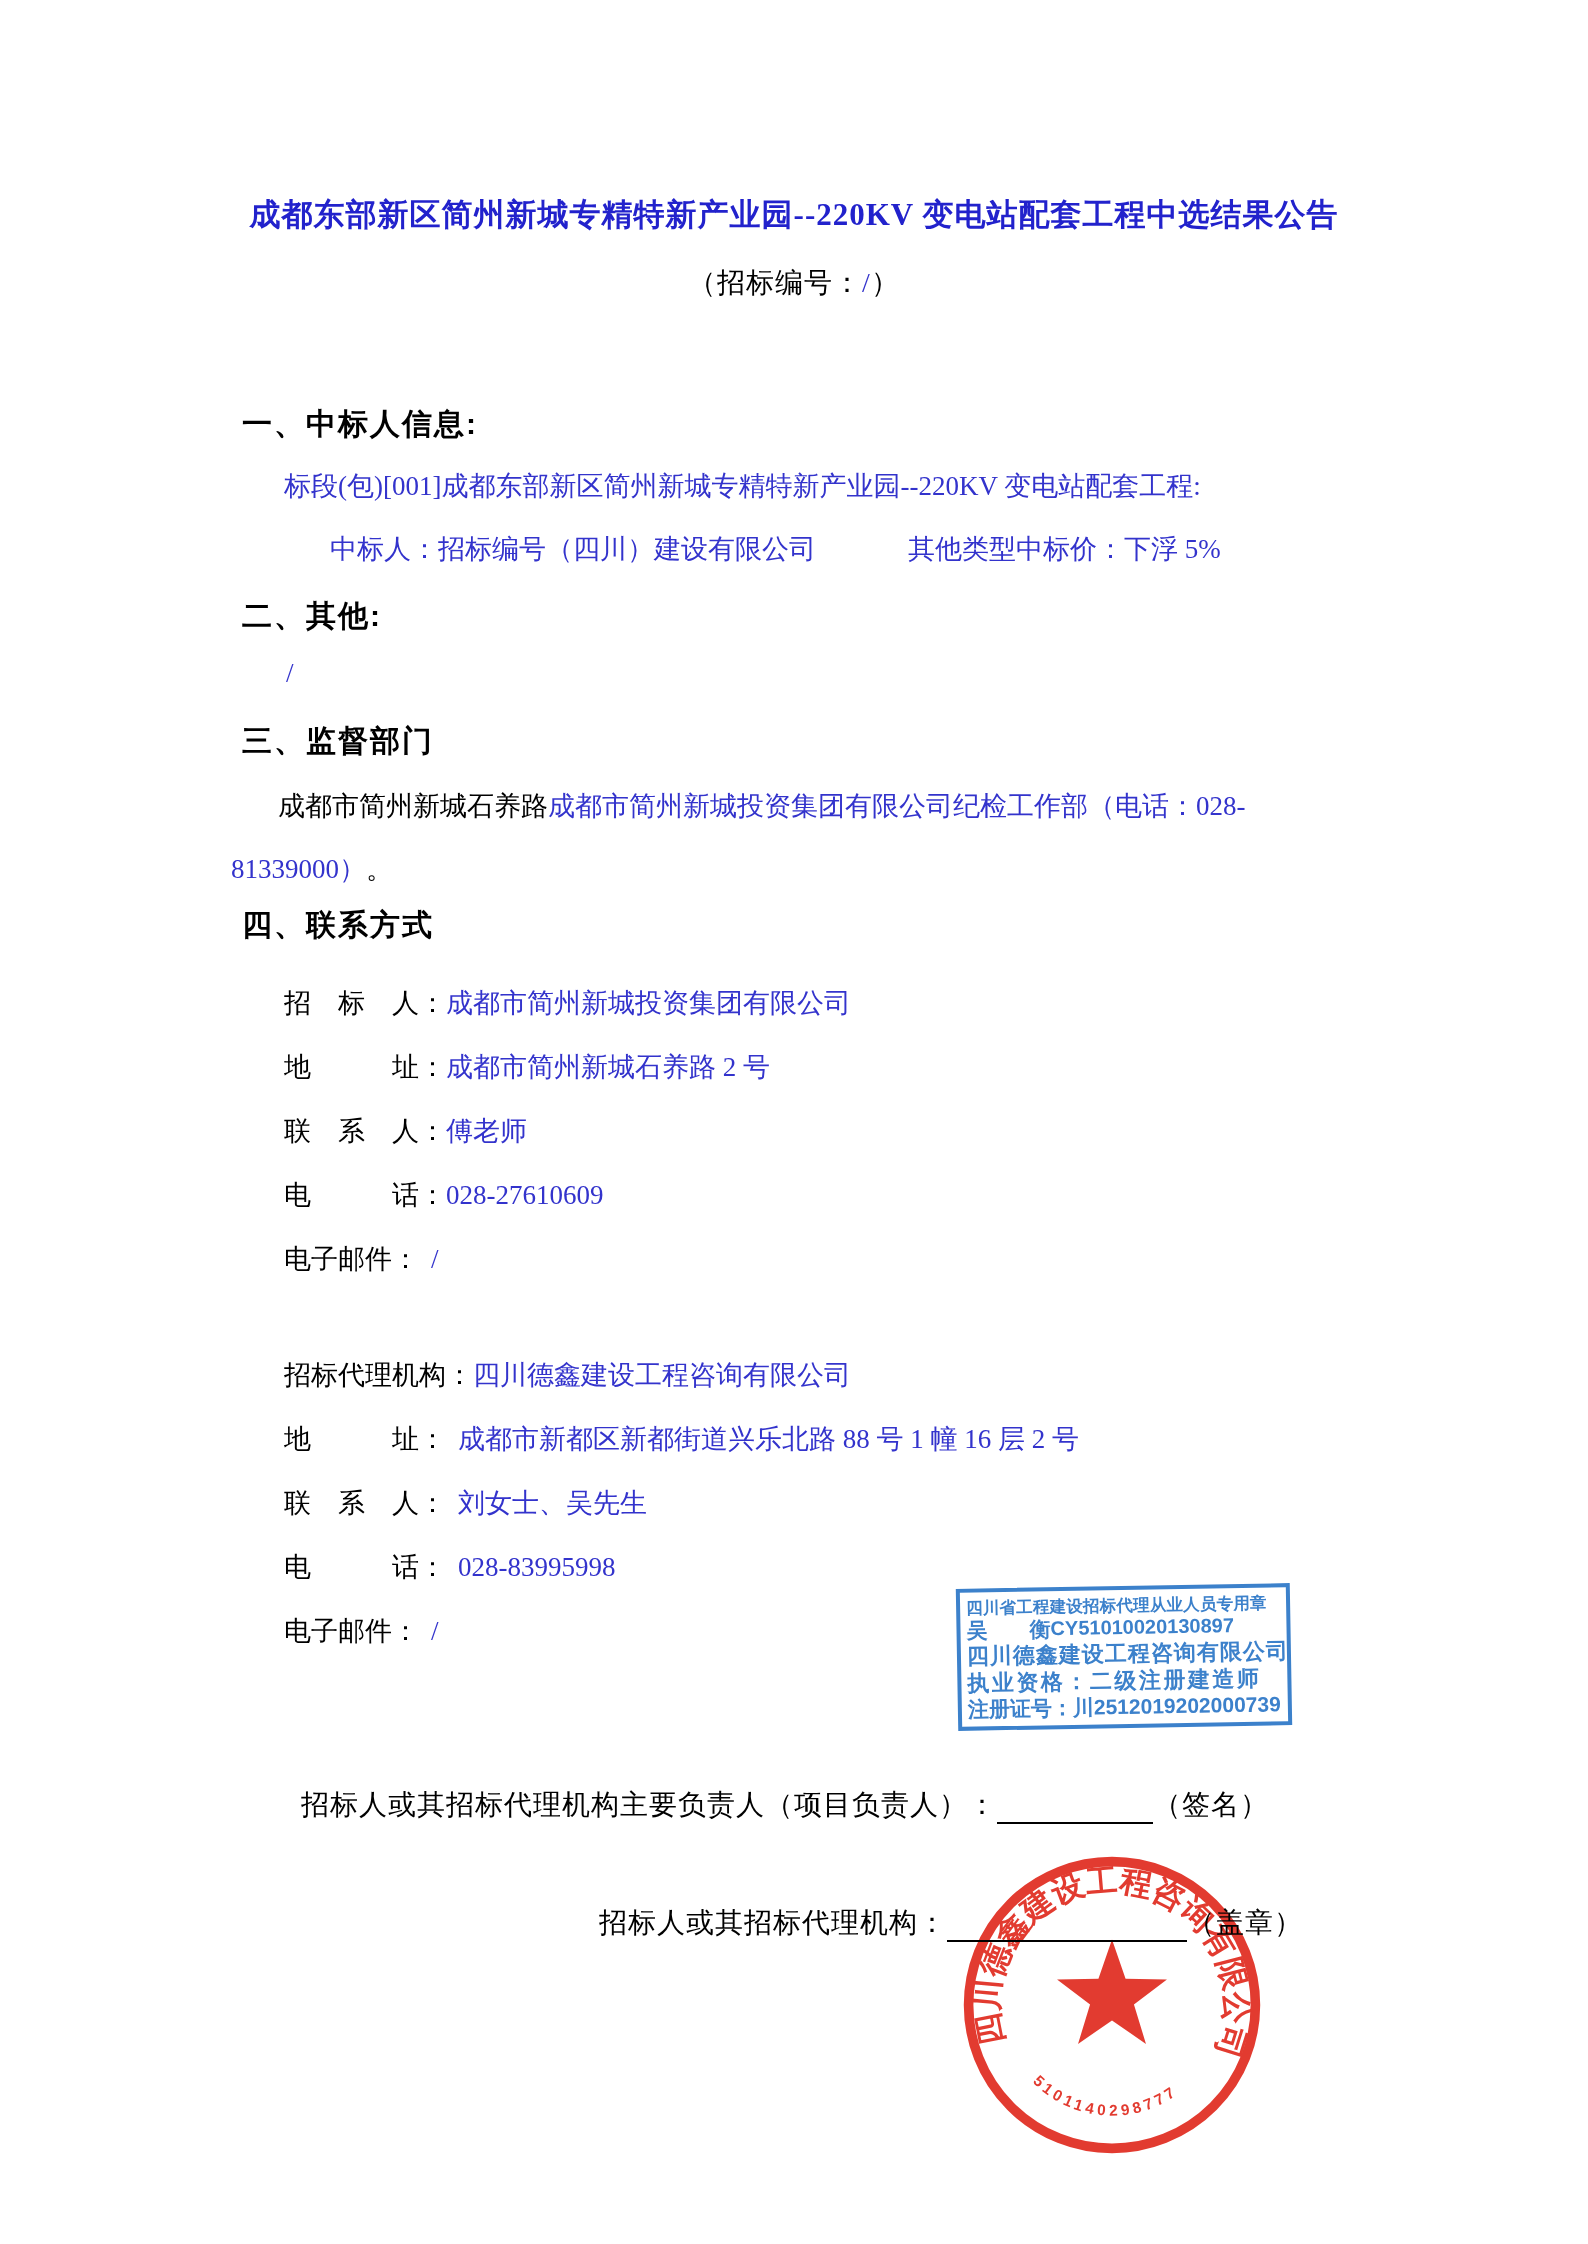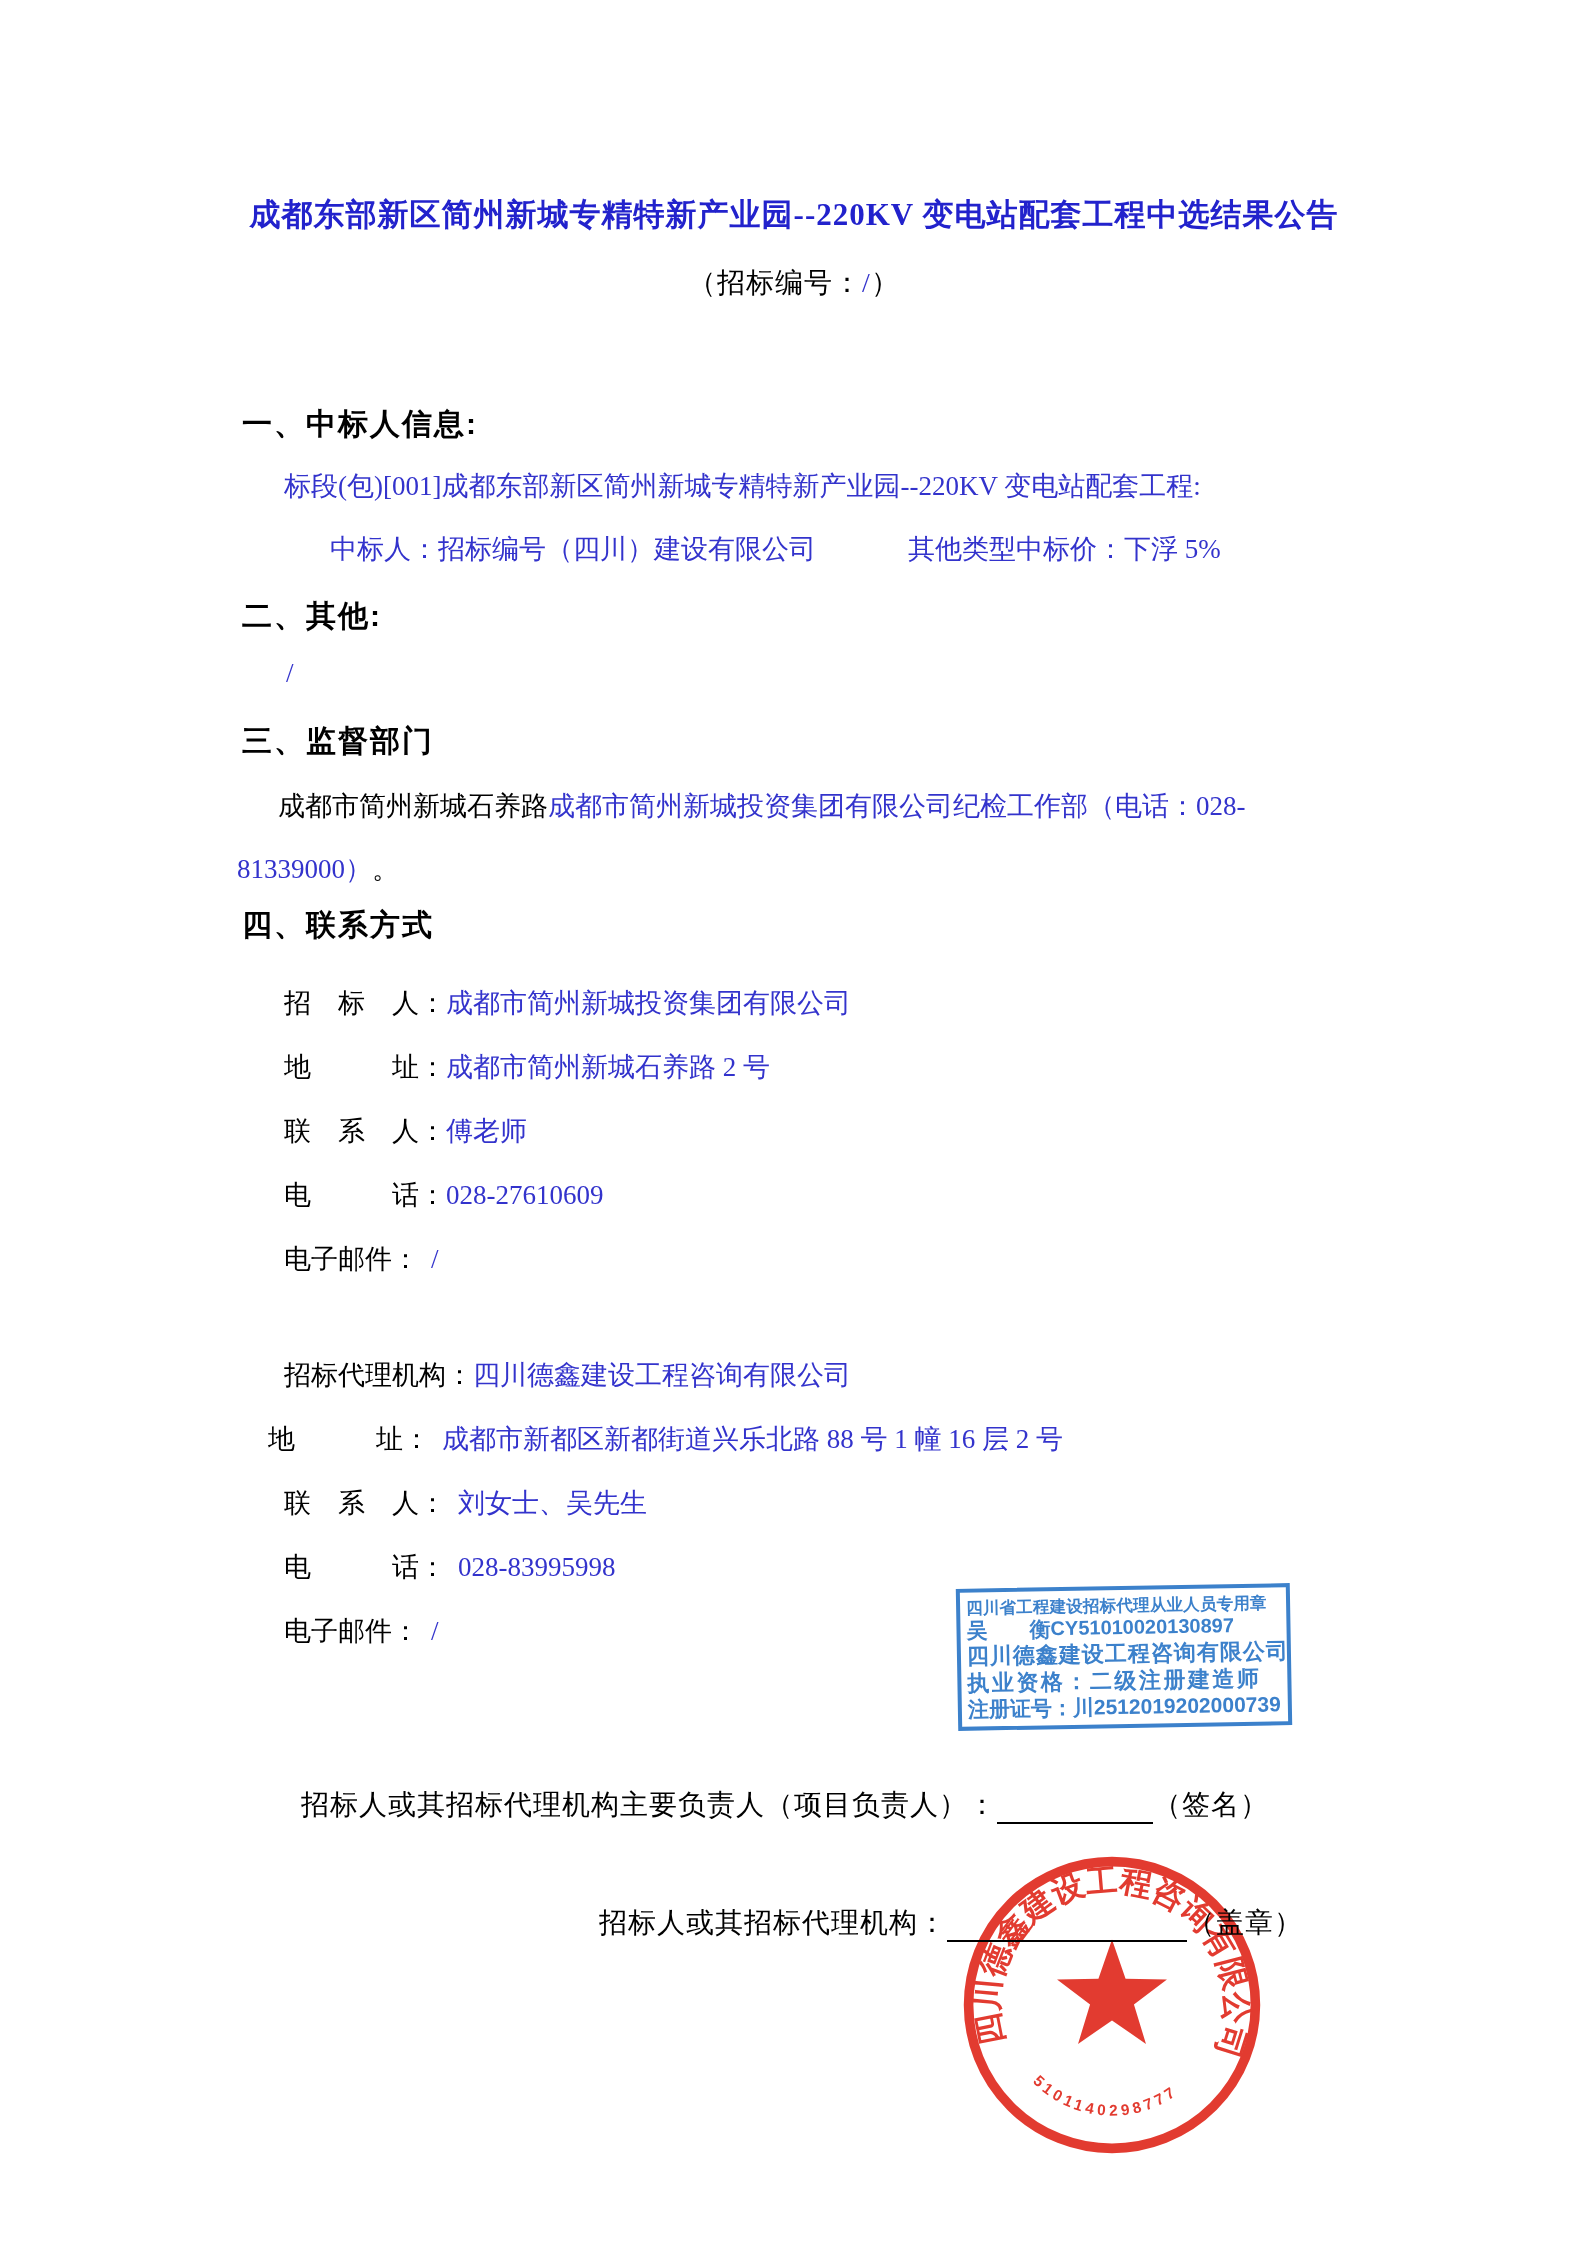--- a/index.html
+++ b/index.html
@@ -72,32 +72,32 @@
 
   <div class="abs heading" style="top:404px;">一、中标人信息:</div>
   <div class="abs bodyline blue" style="left:284px; top:468px;">标段(包)[001]成都东部新区简州新城专精特新产业园--220KV 变电站配套工程:</div>
   <div class="abs bodyline" style="left:330px; top:531px;"><span class="blue">中标人：招标编号（四川）建设有限公司</span><span class="blue" style="margin-left:92px;">其他类型中标价：下浮 5%</span></div>
 
   <div class="abs heading" style="top:596px;">二、其他:</div>
   <div class="abs bodyline blue" style="left:286px; top:658px;">/</div>
 
   <div class="abs heading" style="top:721px;">三、监督部门</div>
   <div class="abs para indent" style="left:231px; top:788px;"><span>成都市简州新城石养路</span><span class="blue">成都市简州新城投资集团有限公司纪检工作部（电话：028-</span></div>
-  <div class="abs para" style="left:237px; top:851px;"><span class="blue">81339000）</span><span>。</span></div>
+  <div class="abs para" style="left:231px; top:851px;"><span class="blue">81339000）</span><span>。</span></div>
 
   <div class="abs heading" style="top:905px;">四、联系方式</div>
 
   <div class="abs row" style="left:284px; top:984px;"><span class="label">招　标　人：</span><span class="value">成都市简州新城投资集团有限公司</span></div>
   <div class="abs row" style="left:284px; top:1048px;"><span class="label">地　　　址：</span><span class="value">成都市简州新城石养路 2 号</span></div>
   <div class="abs row" style="left:284px; top:1112px;"><span class="label">联　系　人：</span><span class="value">傅老师</span></div>
   <div class="abs row" style="left:284px; top:1176px;"><span class="label">电　　　话：</span><span class="value">028-27610609</span></div>
   <div class="abs row" style="left:284px; top:1240px;"><span class="label">电子邮件：</span><span class="value vpad">/</span></div>
 
   <div class="abs row" style="left:284px; top:1356px;"><span class="label">招标代理机构：</span><span class="value">四川德鑫建设工程咨询有限公司</span></div>
-  <div class="abs row" style="left:268px; top:1420px;"><span class="label">地　　　址：</span><span class="value vpad">成都市新都区新都街道兴乐北路 88 号 1 幢 16 层 2 号</span></div>
+  <div class="abs row" style="left:284px; top:1420px;"><span class="label">地　　　址：</span><span class="value vpad">成都市新都区新都街道兴乐北路 88 号 1 幢 16 层 2 号</span></div>
   <div class="abs row" style="left:284px; top:1484px;"><span class="label">联　系　人：</span><span class="value vpad">刘女士、吴先生</span></div>
   <div class="abs row" style="left:284px; top:1548px;"><span class="label">电　　　话：</span><span class="value vpad">028-83995998</span></div>
   <div class="abs row" style="left:284px; top:1612px;"><span class="label">电子邮件：</span><span class="value vpad">/</span></div>
 
   <div class="abs blue-stamp">
     <div class="s1">四川省工程建设招标代理从业人员专用章</div>
     <div class="s2"><span>吴　　衡</span><span class="certno">CY51010020130897</span></div>
     <div class="s3">四川德鑫建设工程咨询有限公司</div>
     <div class="s4">执业资格：二级注册建造师</div>
     <div class="s5">注册证号：川2512019202000739</div>

